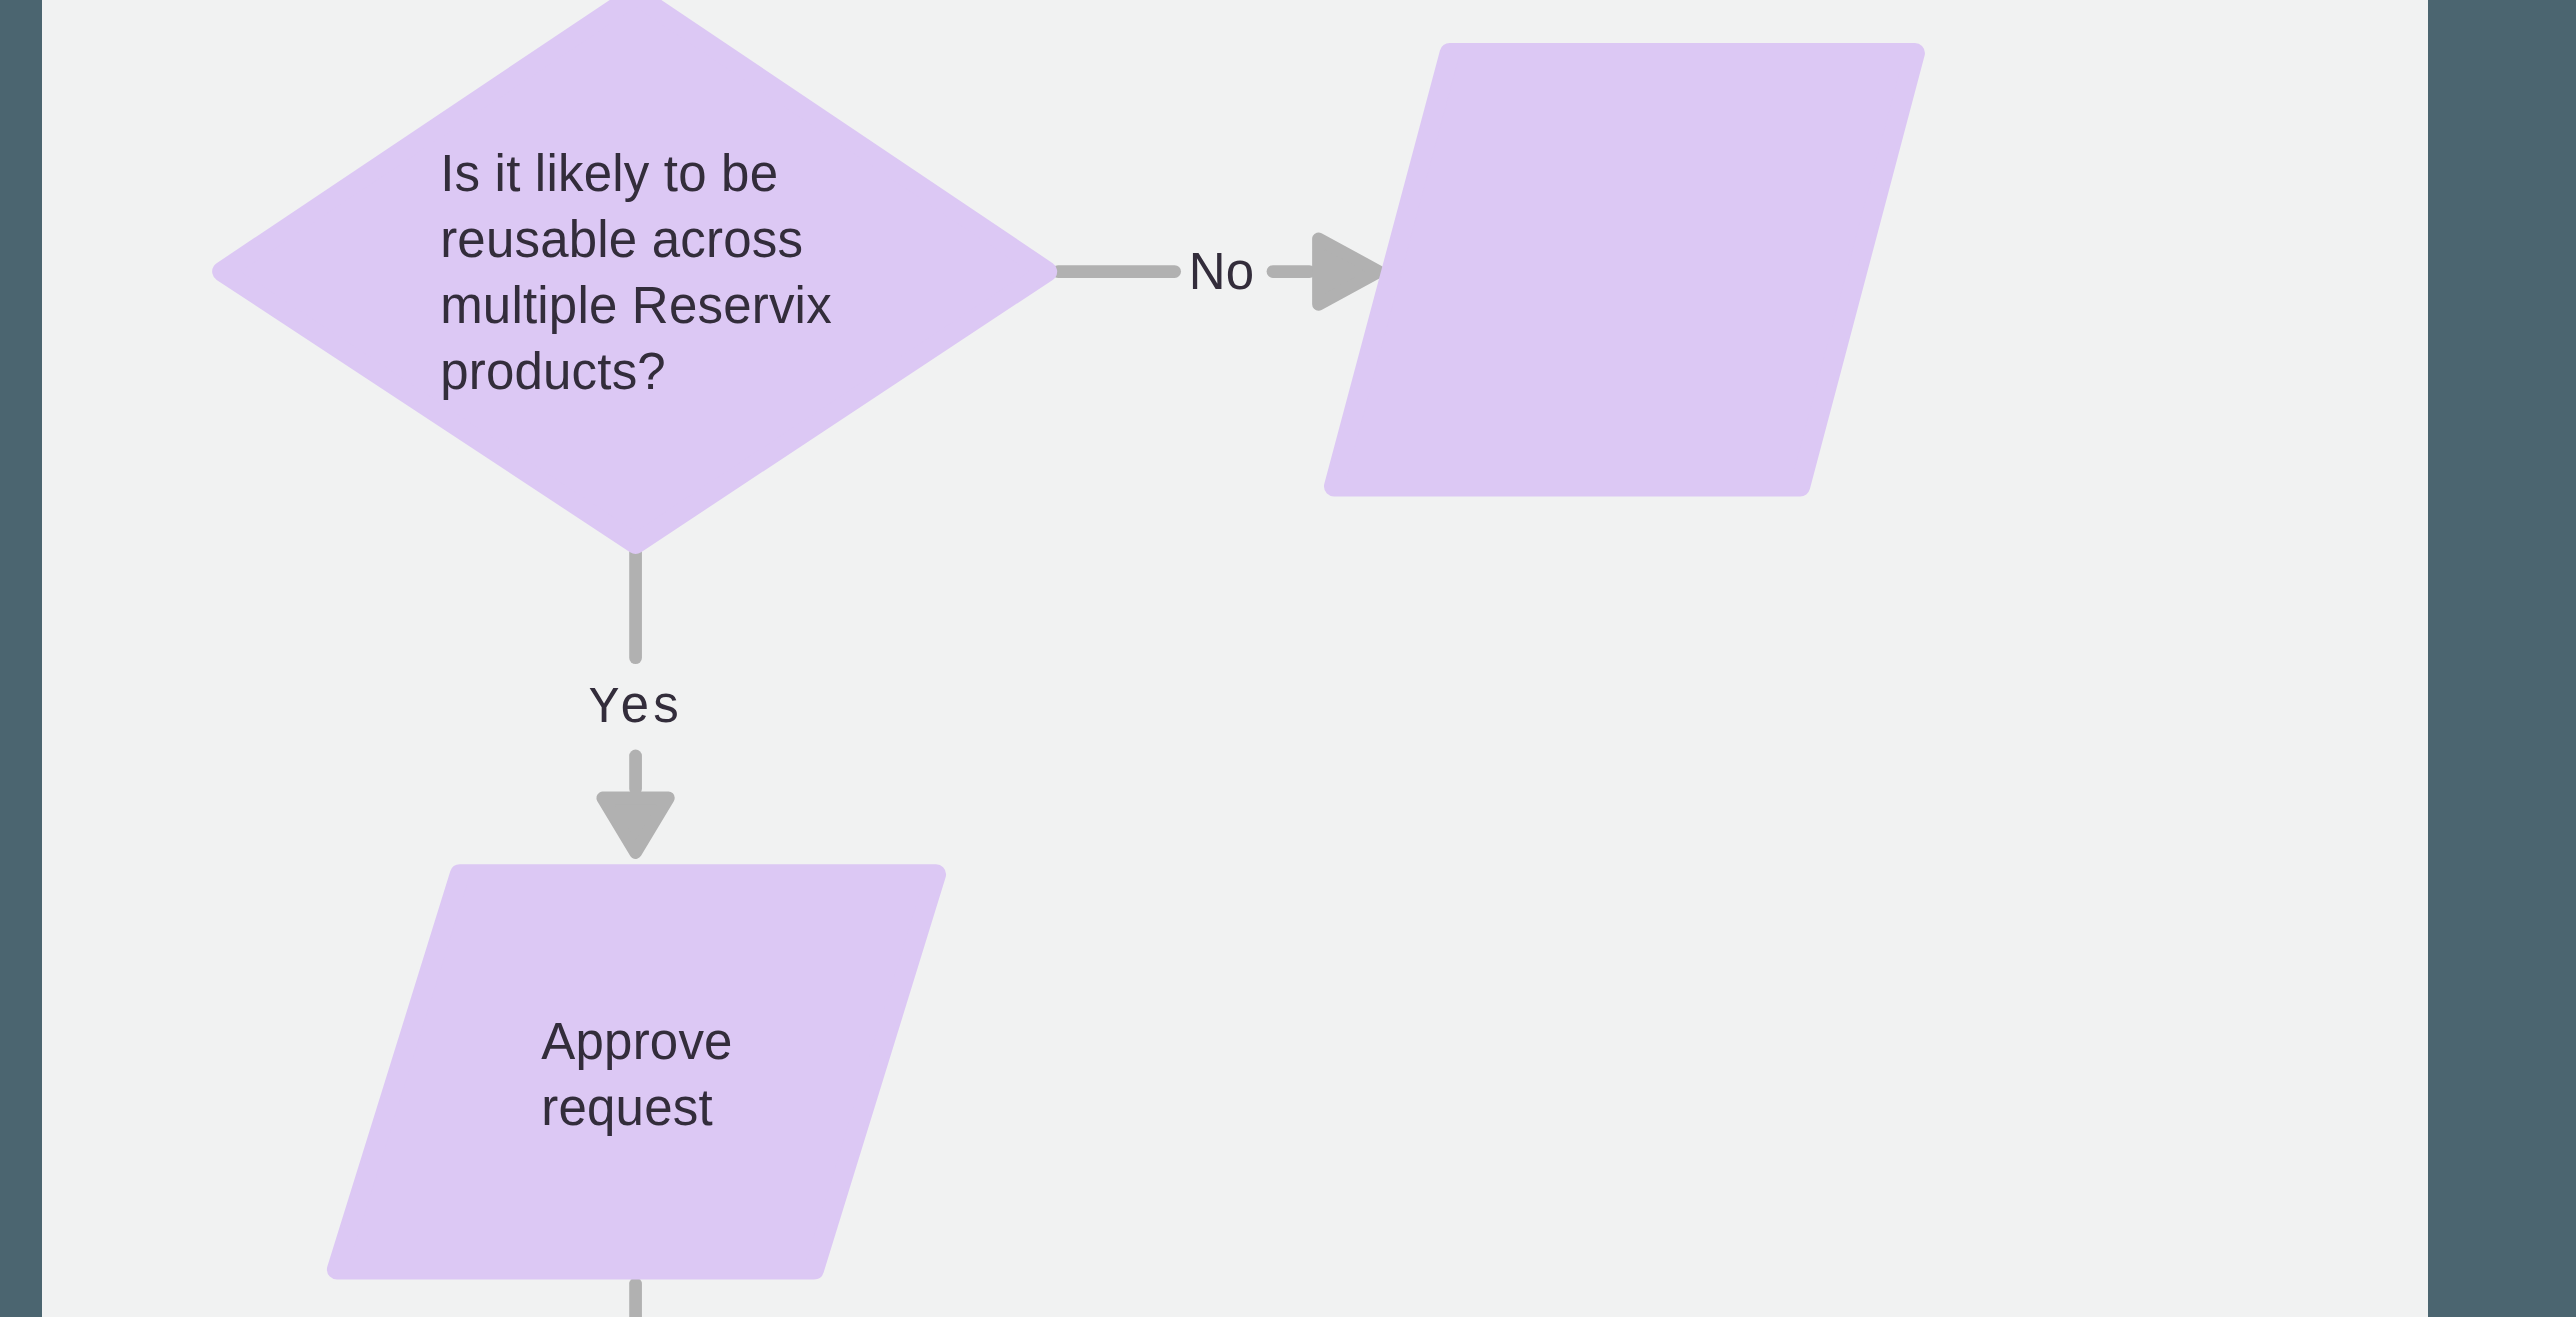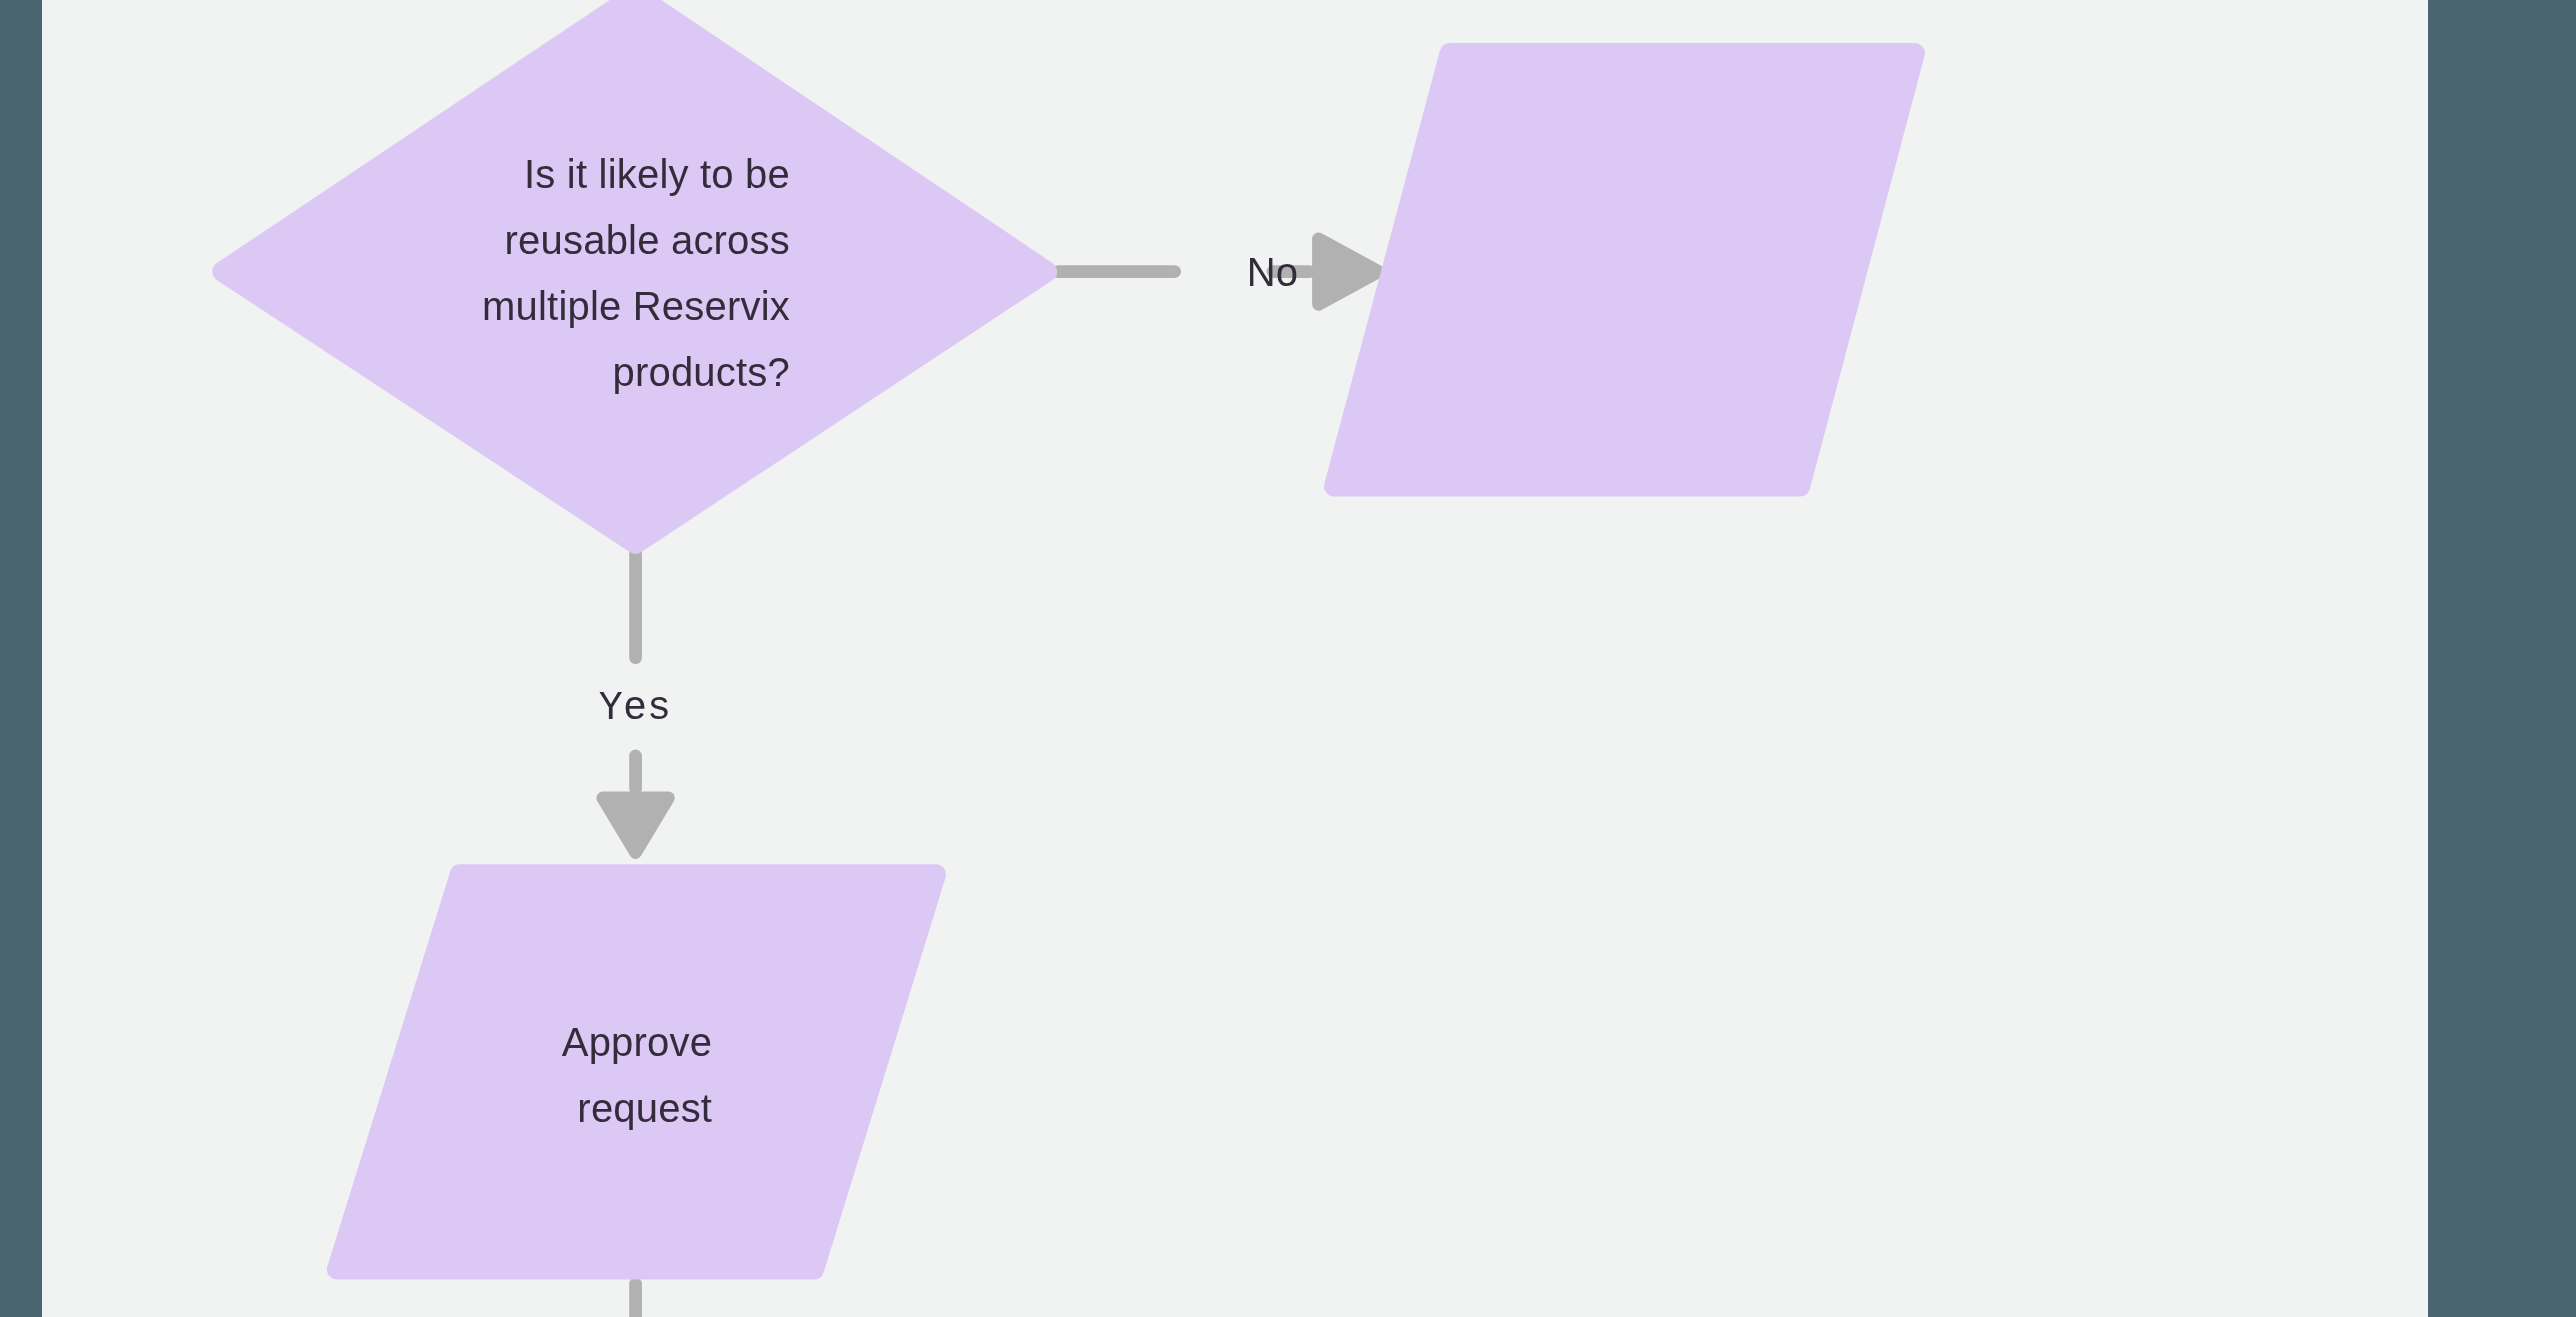--- a/index.html
+++ b/index.html
@@ -31,31 +31,31 @@
   }
   .arrowhead{
     fill:var(--connector-color,#b1b1b1);
     stroke:var(--connector-color,#b1b1b1);
     stroke-width:14;
     stroke-linejoin:round;
   }
   .node-label,.edge-label{
     position:absolute;
     display:flex;align-items:center;justify-content:center;
-    text-align:right;
+    text-align:left;
     white-space:pre-line;
     color:var(--text-color,#332d3b);
-    font-size:40px;line-height:66px;font-weight:500;
+    font-size:51px;line-height:66px;font-weight:500;
     letter-spacing:0.2px;
     pointer-events:none;
   }
   .label-decision{left:381px;top:142px;width:510px;height:262px;}
   .label-decline{left:1369px;top:142px;width:510px;height:262px;}
   .label-approve{left:382px;top:1009px;width:510px;height:131px;}
-  .label-no{left:1186px;top:239px;width:173px;height:66px;}
+  .label-no{left:1135px;top:239px;width:173px;height:66px;}
   .label-yes{left:546px;top:676px;width:178px;height:66px;font-family:Liberation Mono, monospace;}
 </style>
 </head>
 <body>
 
 <div class="stage" style="background: rgb(241, 242, 242);">
 
   <div class="frame-band left"></div>
   <div class="frame-band right"></div>
 

